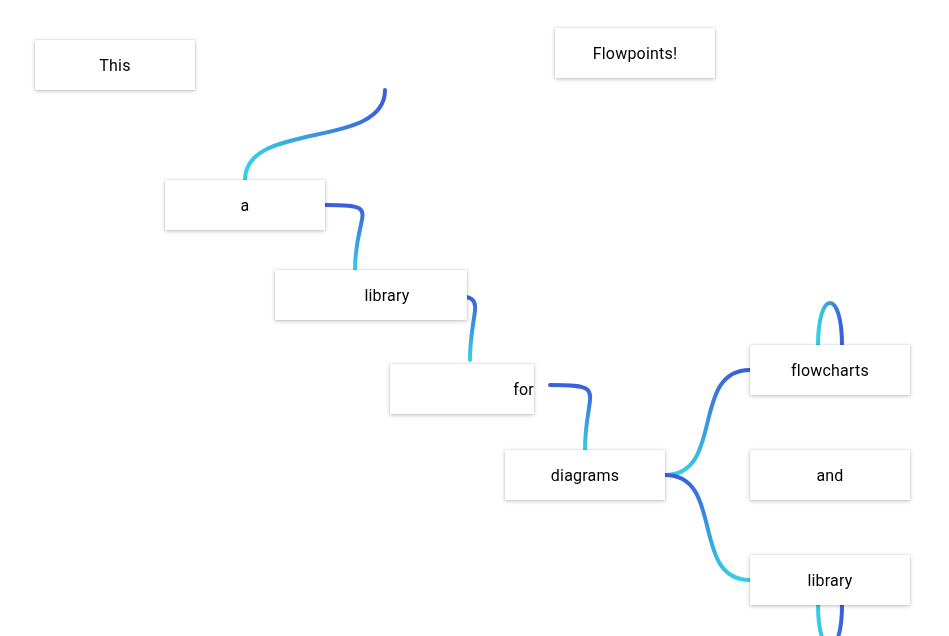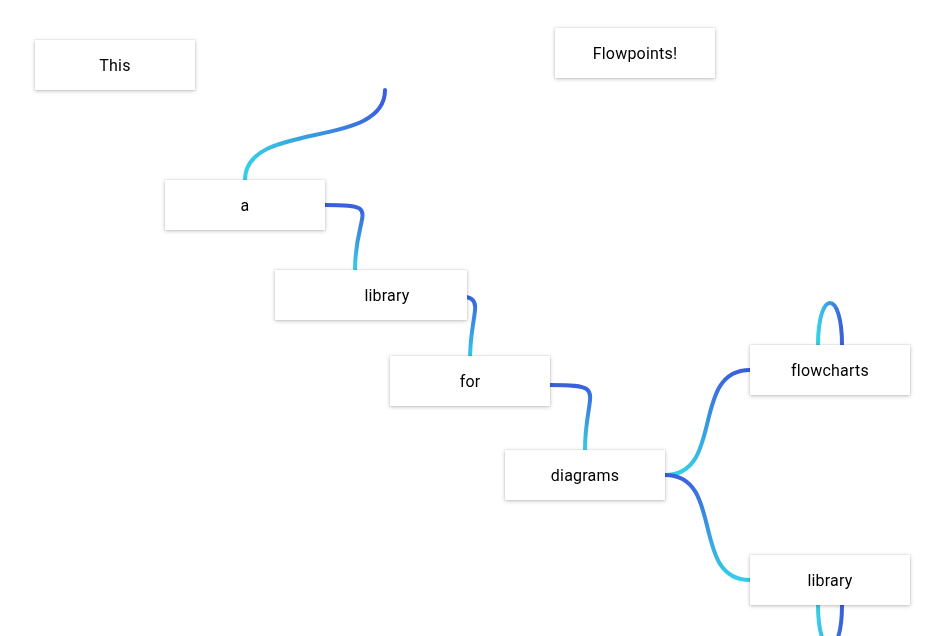--- a/index.html
+++ b/index.html
@@ -80,26 +80,29 @@
   </div>
   <div class="node" style="left: 555px; top: 28px; width: 160px; height: 50px;">
     <span>Flowpoints!</span>
   </div>
   <div class="node" style="left: 165px; top: 180px; width: 160px; height: 50px;">
     <span>a</span>
   </div>
   <div class="node" style="left: 275px; top: 270px; width: 160px; height: 50px; padding-left: 32px;">
     <span>library</span>
   </div>
-  <div class="node" style="left: 390px; top: 356px; width: 160px; height: 50px;">
+  <div class="node" style="left: 390px; top: 364px; width: 144px; height: 50px; justify-content: flex-end;">
     <span>for</span>
   </div>
   <div class="node" style="left: 505px; top: 450px; width: 160px; height: 50px;">
     <span>diagrams</span>
   </div>
   <div class="node" style="left: 750px; top: 345px; width: 160px; height: 50px; text-align: center;">
     <span>flowcharts</span>
   </div>
+  <div class="node" style="left: 750px; top: 450px; width: 160px; height: 50px;">
+    <span>and</span>
+  </div>
   <div class="node" style="left: 750px; top: 555px; width: 160px; height: 50px;">
     <span>library</span>
   </div>
 
 </div>
 
 </body></html>

